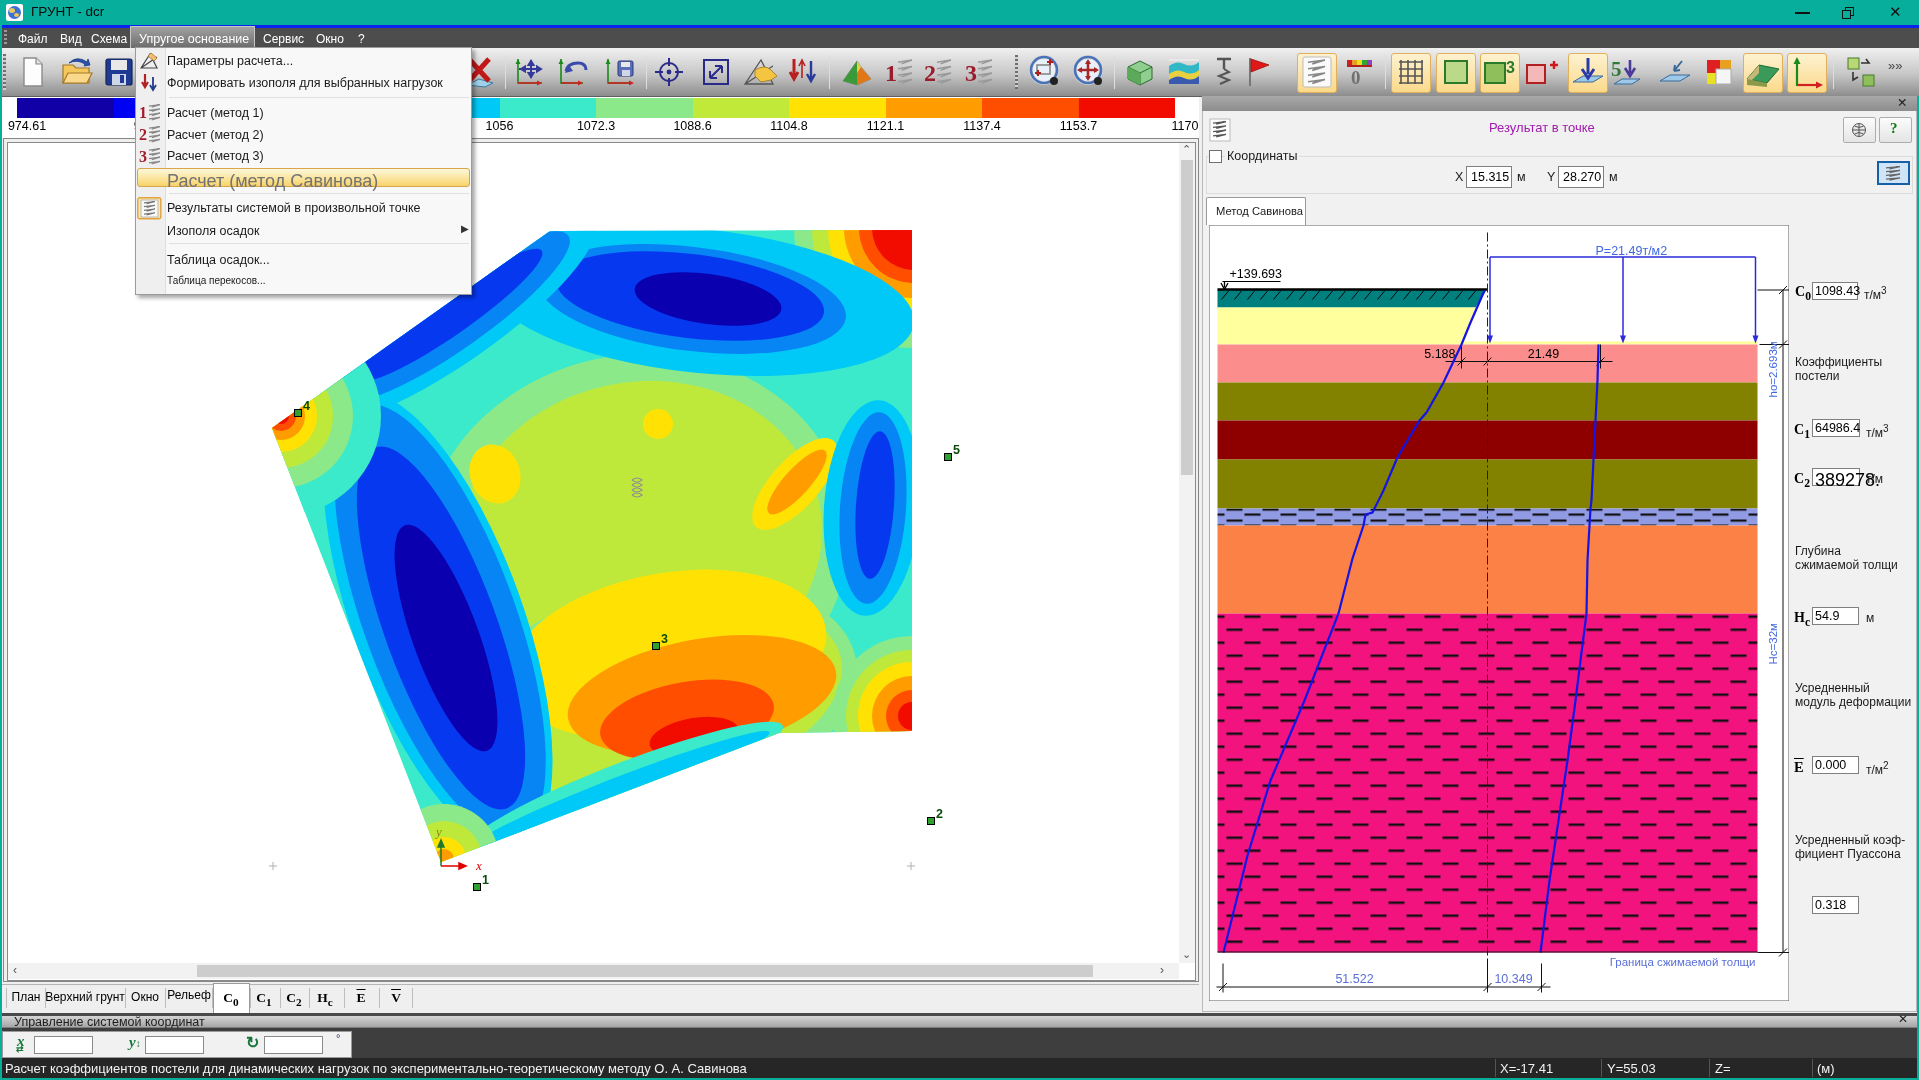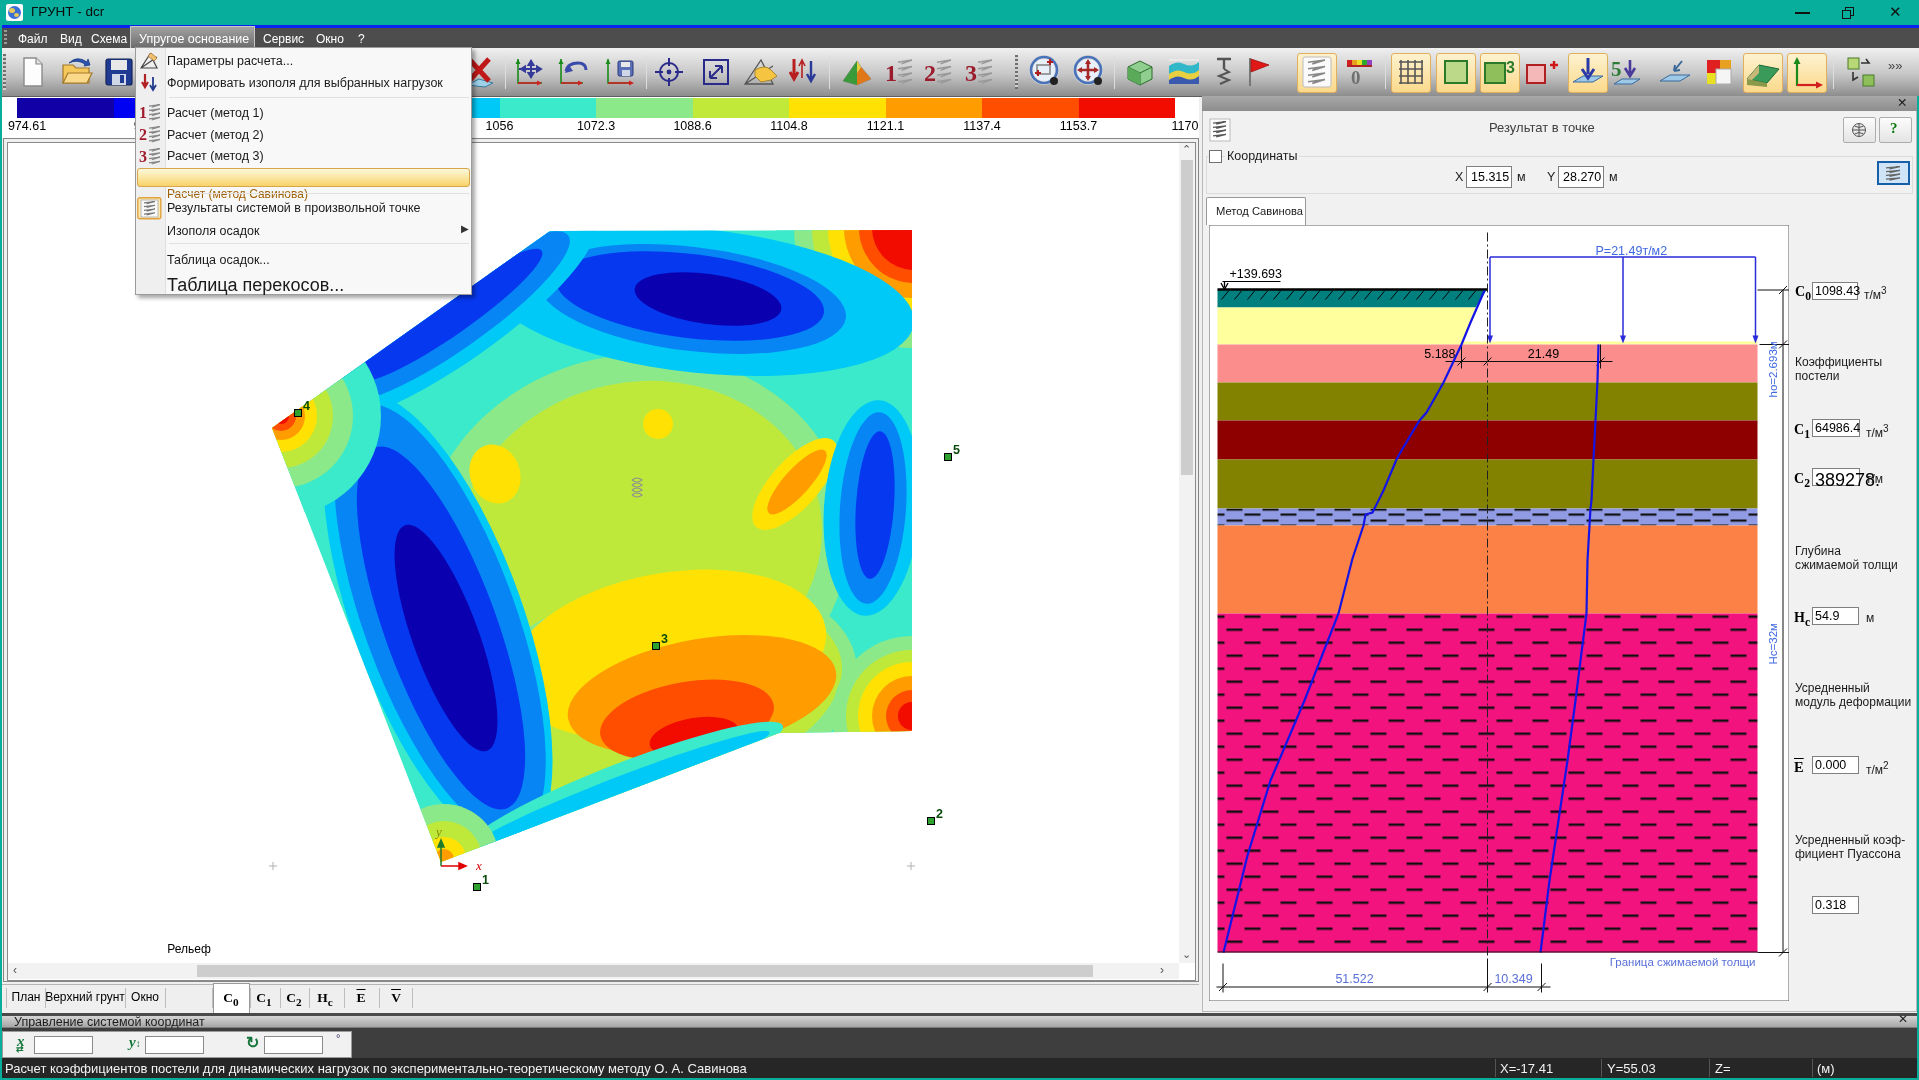--- a/index.html
+++ b/index.html
@@ -366,21 +366,21 @@
 <div class="a" style="left:250px;top:988px;width:1px;height:20px;background:#bdbdbd;"></div>
 <div class="a" style="left:280px;top:988px;width:1px;height:20px;background:#bdbdbd;"></div>
 <div class="a" style="left:309px;top:988px;width:1px;height:20px;background:#bdbdbd;"></div>
 <div class="a" style="left:344px;top:988px;width:1px;height:20px;background:#bdbdbd;"></div>
 <div class="a" style="left:379px;top:988px;width:1px;height:20px;background:#bdbdbd;"></div>
 <div class="a" style="left:412px;top:988px;width:1px;height:20px;background:#bdbdbd;"></div>
 <div class="a" style="left:213px;top:983px;width:37px;height:30px;background:#fff;border:1px solid #9a9a9a;border-bottom:none;"></div>
 <div class="a tx" style="left:26px;top:990px;font-size:12px;color:#000;transform:translateX(-50%);">План</div>
 <div class="a tx" style="left:85px;top:990px;font-size:12px;color:#000;transform:translateX(-50%);">Верхний грунт</div>
 <div class="a tx" style="left:145px;top:990px;font-size:12px;color:#000;transform:translateX(-50%);">Окно</div>
-<div class="a tx" style="left:189px;top:942px;font-size:12px;color:#000;transform:translateX(-50%);">Рельеф</div>
+<div class="a tx" style="left:189px;top:988px;font-size:12px;color:#000;transform:translateX(-50%);">Рельеф</div>
 <div class="a tx" style="left:231px;top:990px;font-size:13.5px;font-family:'Liberation Serif',serif;font-weight:bold;color:#000;transform:translateX(-50%);">C<sub>0</sub></div>
 <div class="a tx" style="left:264px;top:990px;font-size:13.5px;font-family:'Liberation Serif',serif;font-weight:bold;color:#000;transform:translateX(-50%);">C<sub>1</sub></div>
 <div class="a tx" style="left:294px;top:990px;font-size:13.5px;font-family:'Liberation Serif',serif;font-weight:bold;color:#000;transform:translateX(-50%);">C<sub>2</sub></div>
 <div class="a tx" style="left:325px;top:990px;font-size:13.5px;font-family:'Liberation Serif',serif;font-weight:bold;color:#000;transform:translateX(-50%);">H<sub>c</sub></div>
 <div class="a tx" style="left:361px;top:990px;font-size:13.5px;font-family:'Liberation Serif',serif;font-weight:bold;color:#000;transform:translateX(-50%);"><span style="text-decoration:overline;">E</span></div>
 <div class="a tx" style="left:396px;top:990px;font-size:13.5px;font-family:'Liberation Serif',serif;font-weight:bold;color:#000;transform:translateX(-50%);"><span style="text-decoration:overline;">V</span></div>
 
 <div class="a" style="left:0;top:1013px;width:1919px;height:2.5px;background:#4a4a4a;"></div>
 <div class="a" style="left:0;top:1015.5px;width:1919px;height:12.5px;background:linear-gradient(#d5d5d5,#a6a6a6);border-bottom:1px solid #7d7d7d;"></div>
 <div class="a tx" style="left:14px;top:1014.5px;font-size:12.5px;color:#1c1c1c;">Управление системой координат</div>
@@ -405,21 +405,21 @@
 <div class="a" style="left:1601px;top:1059px;width:1px;height:18px;background:#555;"></div>
 <div class="a" style="left:1709px;top:1059px;width:1px;height:18px;background:#555;"></div>
 <div class="a" style="left:1812px;top:1059px;width:1px;height:18px;background:#555;"></div>
 <div class="a" style="left:0;top:1078px;width:1919px;height:2px;background:#07AE9B;"></div>
 <div class="a" style="left:0;top:25px;width:2px;height:1055px;background:#07AE9B;"></div>
 <div class="a" style="left:1917px;top:96px;width:2px;height:984px;background:#07AE9B;"></div>
 
 <div class="a" style="left:1202px;top:96px;width:715px;height:916px;background:#f1f1f1;border:1px solid #b9b9b9;"></div>
 <div class="a" style="left:1202px;top:96px;width:715px;height:14.5px;background:linear-gradient(#a8a8a8,#8d8d8d);"></div>
 <div class="a tx" style="left:1897px;top:94.5px;font-size:12.5px;color:#222;">✕</div>
-<div class="a tx" style="left:1489px;top:120px;font-size:13px;color:#404040;">Результат в точке</div>
+<div class="a tx" style="left:1489px;top:120px;font-size:13px;color:#a21caf;">Результат в точке</div>
 <svg class="a" style="left:1209px;top:118px;z-index:7;" width="22" height="24" viewBox="0 0 22 24">
     <rect x="1" y="1" width="20" height="22" fill="#fdfdfd" stroke="#bbb" stroke-width="1"></rect>
     <path d="M4,5.125 L17,3.6375 M17,3.6375 L7.25,6.1875" stroke="#555" stroke-width="1.2" fill="none"></path>
     <path d="M4,9.375 L17,7.8875 M17,7.8875 L7.25,10.4375" stroke="#555" stroke-width="1.2" fill="none"></path>
     <path d="M4,13.625 L17,12.1375 M17,12.1375 L7.25,14.6875" stroke="#555" stroke-width="1.2" fill="none"></path>
     <path d="M4,17.875 L17,16.3875 M17,16.3875 L7.25,18.9375" stroke="#555" stroke-width="1.2" fill="none"></path>
   </svg>
 <svg class="a" style="left:1851px;top:121px;z-index:7;" width="18" height="18" viewBox="0 0 18 18">
     <circle cx="8" cy="9" r="6.5" fill="#e8e8e8" stroke="#555"></circle>
     <path d="M2,9 h12 M8,2.5 v13 M3.5,5 q4.5,3 9,0 M3.5,13 q4.5,-3 9,0" stroke="#555" fill="none" stroke-width="1"></path>
@@ -552,28 +552,28 @@
 <div class="a tx" style="left:1815px;top:898px;font-size:12.5px;color:#000;">0.318</div>
 <div class="a" style="left:134.5px;top:46.5px;width:337px;height:248px;background:#f8f8f8;border:1px solid #9b9b9b;box-shadow:3px 3px 4px rgba(0,0,0,0.35);z-index:50;"></div>
 <div class="a" style="left:135.5px;top:47.5px;width:30px;height:246px;background:#efefef;border-right:1px solid #dedede;z-index:51;"></div>
 <div class="a" style="left:137px;top:167.7px;width:333px;height:19.6px;background:linear-gradient(#fdf6dd,#fbe9a8 45%,#f9d26a);border:1px solid #d7a64b;border-radius:3px;z-index:51;"></div>
 <div class="a tx" style="left:167px;top:54.0px;font-size:12.5px;color:#1a1a1a;z-index:52;">Параметры расчета...</div>
 <div class="a tx" style="left:167px;top:76.0px;font-size:12.5px;color:#1a1a1a;z-index:52;">Формировать изополя для выбранных нагрузок</div>
 <div class="a" style="left:169px;top:97.0px;width:300px;height:1px;background:#e0e0e0;z-index:52;"></div>
 <div class="a tx" style="left:167px;top:105.5px;font-size:12.5px;color:#1a1a1a;z-index:52;">Расчет (метод 1)</div>
 <div class="a tx" style="left:167px;top:127.5px;font-size:12.5px;color:#1a1a1a;z-index:52;">Расчет (метод 2)</div>
 <div class="a tx" style="left:167px;top:149.0px;font-size:12.5px;color:#1a1a1a;z-index:52;">Расчет (метод 3)</div>
-<div class="a tx" style="left:167px;top:170.5px;font-size:12px;color:#a16207;z-index:52;margin-top:16px;">Расчет (метод Савинова)</div>
+<div class="a tx" style="left:167px;top:170.5px;font-size:18px;color:#737373;z-index:52;">Расчет (метод Савинова)</div>
 <div class="a" style="left:169px;top:192.5px;width:300px;height:1px;background:#e0e0e0;z-index:52;"></div>
 <div class="a tx" style="left:167px;top:201.0px;font-size:12.5px;color:#1a1a1a;z-index:52;">Результаты системой в произвольной точке</div>
 <div class="a tx" style="left:167px;top:223.5px;font-size:12.5px;color:#1a1a1a;z-index:52;">Изополя осадок</div>
 <div class="a tx" style="left:461px;top:223px;font-size:10px;color:#333;z-index:52;">▶</div>
 <div class="a" style="left:169px;top:243.0px;width:300px;height:1px;background:#e0e0e0;z-index:52;"></div>
 <div class="a tx" style="left:167px;top:253.0px;font-size:12.5px;color:#1a1a1a;z-index:52;">Таблица осадок...</div>
-<div class="a tx" style="left:167px;top:274.5px;font-size:18px;color:#1a1a1a;z-index:52;">Таблица перекосов...</div>
+<div class="a tx" style="left:167px;top:274.5px;font-size:10px;color:#1a1a1a;z-index:52;">Таблица перекосов...</div>
 <svg class="a" style="left:139px;top:51px;z-index:53;" width="22" height="20" viewBox="0 0 22 20">
     <path d="M2,17 L11,3 L18,17 Z M2,17 L18,6" fill="none" stroke="#444" stroke-width="1.2"></path>
     <path d="M12,2 l6,5 -3,3 -6,-5 Z" fill="#f0c070" stroke="#a07030" stroke-width="0.8"></path>
   </svg>
 <svg class="a" style="left:140px;top:72px;z-index:53;" width="20" height="22" viewBox="0 0 20 22">
     <path d="M5,2 v12 M2,10 l3,5 3,-5" stroke="#b22222" stroke-width="2.2" fill="none"></path>
     <path d="M13,5 v12 M10,13 l3,5 3,-5" stroke="#223a8c" stroke-width="1.8" fill="none"></path>
   </svg>
 <svg class="a" style="left:139px;top:102px;z-index:53;" width="24" height="21" viewBox="0 0 24 21">
     <text x="0" y="16" font-size="16" font-weight="bold" font-family="Liberation Serif,serif" fill="#a21c2c">1</text>

